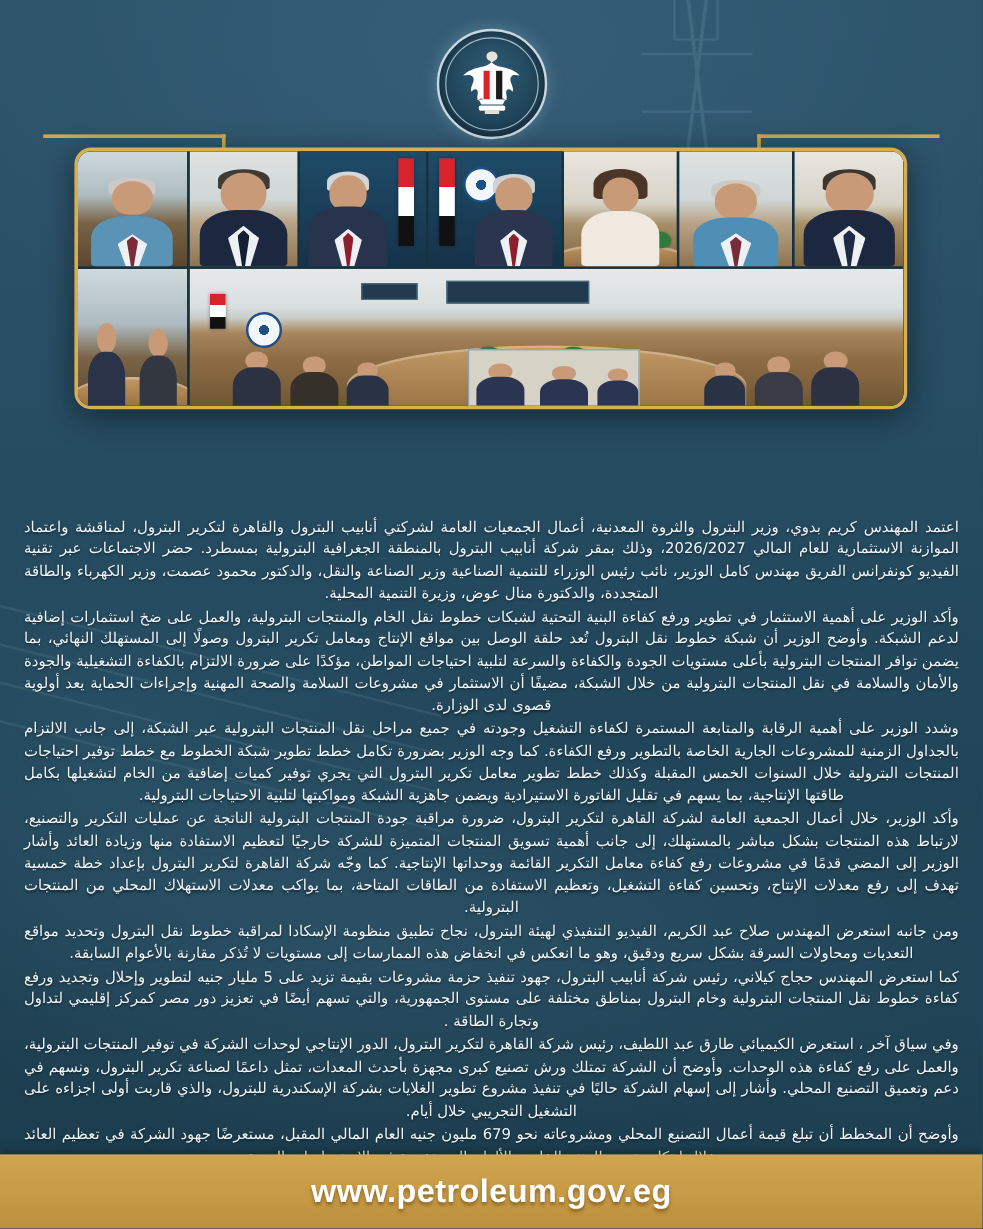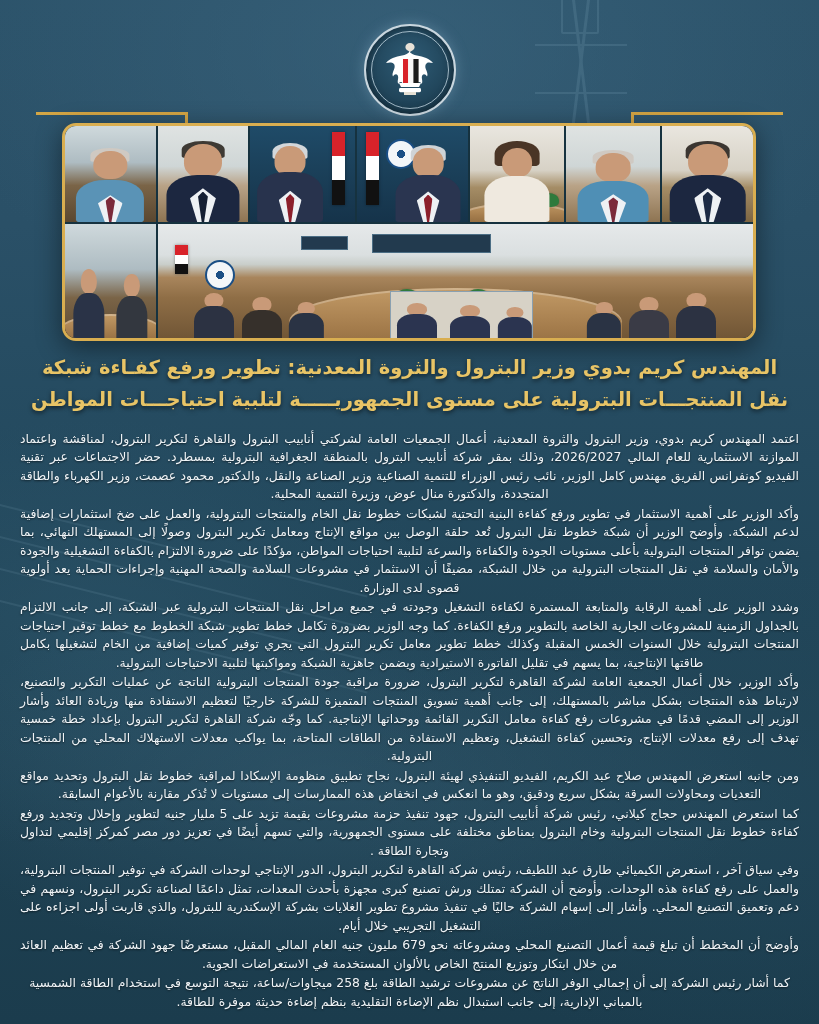--- a/index.html
+++ b/index.html
@@ -378,28 +378,30 @@
         <div class="head" style="top:6%;width:50%;height:32%;"></div>
         <div class="body" style="width:96%;height:64%;background:#2a3347;"></div>
       </div>
       <div class="person" style="right:8%;width:36%;height:62%;">
         <div class="head" style="top:6%;width:50%;height:32%;"></div>
         <div class="body" style="width:96%;height:64%;background:#33373f;"></div>
       </div>
     </div>
   </div>
 
-  <h1 class="title">المهندس كريم بدوي وزير البترول والثروة المعدنية: تطوير ورفع كفـاءة شبكة نقل المنتجـــات البترولية على مستوى الجمهوريـــــة لتلبية احتياجـــات المواطن</h1>
 
   <div class="body-copy">
     <p>اعتمد المهندس كريم بدوي، وزير البترول والثروة المعدنية، أعمال الجمعيات العامة لشركتي أنابيب البترول والقاهرة لتكرير البترول، لمناقشة واعتماد الموازنة الاستثمارية للعام المالي 2026/2027، وذلك بمقر شركة أنابيب البترول بالمنطقة الجغرافية البترولية بمسطرد. حضر الاجتماعات عبر تقنية الفيديو كونفرانس الفريق مهندس كامل الوزير، نائب رئيس الوزراء للتنمية الصناعية وزير الصناعة والنقل، والدكتور محمود عصمت، وزير الكهرباء والطاقة المتجددة، والدكتورة منال عوض، وزيرة التنمية المحلية.</p>
     <p>وأكد الوزير على أهمية الاستثمار في تطوير ورفع كفاءة البنية التحتية لشبكات خطوط نقل الخام والمنتجات البترولية، والعمل على ضخ استثمارات إضافية لدعم الشبكة. وأوضح الوزير أن شبكة خطوط نقل البترول تُعد حلقة الوصل بين مواقع الإنتاج ومعامل تكرير البترول وصولًا إلى المستهلك النهائي، بما يضمن توافر المنتجات البترولية بأعلى مستويات الجودة والكفاءة والسرعة لتلبية احتياجات المواطن، مؤكدًا على ضرورة الالتزام بالكفاءة التشغيلية والجودة والأمان والسلامة في نقل المنتجات البترولية من خلال الشبكة، مضيفًا أن الاستثمار في مشروعات السلامة والصحة المهنية وإجراءات الحماية يعد أولوية قصوى لدى الوزارة.</p>
     <p>وشدد الوزير على أهمية الرقابة والمتابعة المستمرة لكفاءة التشغيل وجودته في جميع مراحل نقل المنتجات البترولية عبر الشبكة، إلى جانب الالتزام بالجداول الزمنية للمشروعات الجارية الخاصة بالتطوير ورفع الكفاءة. كما وجه الوزير بضرورة تكامل خطط تطوير شبكة الخطوط مع خطط توفير احتياجات المنتجات البترولية خلال السنوات الخمس المقبلة وكذلك خطط تطوير معامل تكرير البترول التي يجري توفير كميات إضافية من الخام لتشغيلها بكامل طاقتها الإنتاجية، بما يسهم في تقليل الفاتورة الاستيرادية ويضمن جاهزية الشبكة ومواكبتها لتلبية الاحتياجات البترولية.</p>
     <p>وأكد الوزير، خلال أعمال الجمعية العامة لشركة القاهرة لتكرير البترول، ضرورة مراقبة جودة المنتجات البترولية الناتجة عن عمليات التكرير والتصنيع، لارتباط هذه المنتجات بشكل مباشر بالمستهلك، إلى جانب أهمية تسويق المنتجات المتميزة للشركة خارجيًا لتعظيم الاستفادة منها وزيادة العائد وأشار الوزير إلى المضي قدمًا في مشروعات رفع كفاءة معامل التكرير القائمة ووحداتها الإنتاجية. كما وجّه شركة القاهرة لتكرير البترول بإعداد خطة خمسية تهدف إلى رفع معدلات الإنتاج، وتحسين كفاءة التشغيل، وتعظيم الاستفادة من الطاقات المتاحة، بما يواكب معدلات الاستهلاك المحلي من المنتجات البترولية.</p>
     <p>ومن جانبه استعرض المهندس صلاح عبد الكريم، الفيديو التنفيذي لهيئة البترول، نجاح تطبيق منظومة الإسكادا لمراقبة خطوط نقل البترول وتحديد مواقع التعديات ومحاولات السرقة بشكل سريع ودقيق، وهو ما انعكس في انخفاض هذه الممارسات إلى مستويات لا تُذكر مقارنة بالأعوام السابقة.</p>
     <p>كما استعرض المهندس حجاج كيلاني، رئيس شركة أنابيب البترول، جهود تنفيذ حزمة مشروعات بقيمة تزيد على 5 مليار جنيه لتطوير وإحلال وتجديد ورفع كفاءة خطوط نقل المنتجات البترولية وخام البترول بمناطق مختلفة على مستوى الجمهورية، والتي تسهم أيضًا في تعزيز دور مصر كمركز إقليمي لتداول وتجارة الطاقة .</p>
     <p>وفي سياق آخر ، استعرض الكيميائي طارق عبد اللطيف، رئيس شركة القاهرة لتكرير البترول، الدور الإنتاجي لوحدات الشركة في توفير المنتجات البترولية، والعمل على رفع كفاءة هذه الوحدات. وأوضح أن الشركة تمتلك ورش تصنيع كبرى مجهزة بأحدث المعدات، تمثل داعمًا لصناعة تكرير البترول، ونسهم في دعم وتعميق التصنيع المحلي. وأشار إلى إسهام الشركة حاليًا في تنفيذ مشروع تطوير الغلايات بشركة الإسكندرية للبترول، والذي قاربت أولى اجزاءه على التشغيل التجريبي خلال أيام.</p>
     <p>وأوضح أن المخطط أن تبلغ قيمة أعمال التصنيع المحلي ومشروعاته نحو 679 مليون جنيه العام المالي المقبل، مستعرضًا جهود الشركة في تعظيم العائد من خلال ابتكار وتوزيع المنتج الخاص بالألوان المستخدمة في الاستعراضات الجوية.</p>
     <p class="tail">كما أشار رئيس الشركة إلى أن إجمالي الوفر الناتج عن مشروعات ترشيد الطاقة بلغ 258 ميجاوات/ساعة، نتيجة التوسع في استخدام الطاقة الشمسية بالمباني الإدارية، إلى جانب استبدال نظم الإضاءة التقليدية بنظم إضاءة حديثة موفرة للطاقة.</p>
   </div>
 
+  <div class="footer">
+    <span class="url">www.petroleum.gov.eg</span>
+  </div>
 
 </div>
 
 </body></html>

